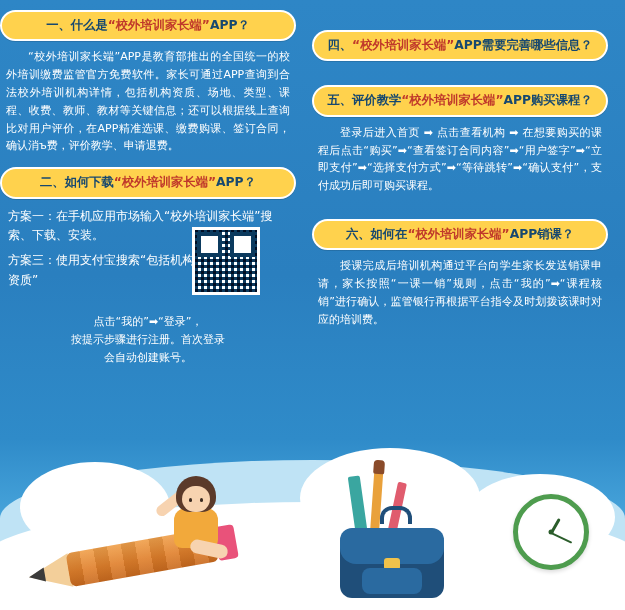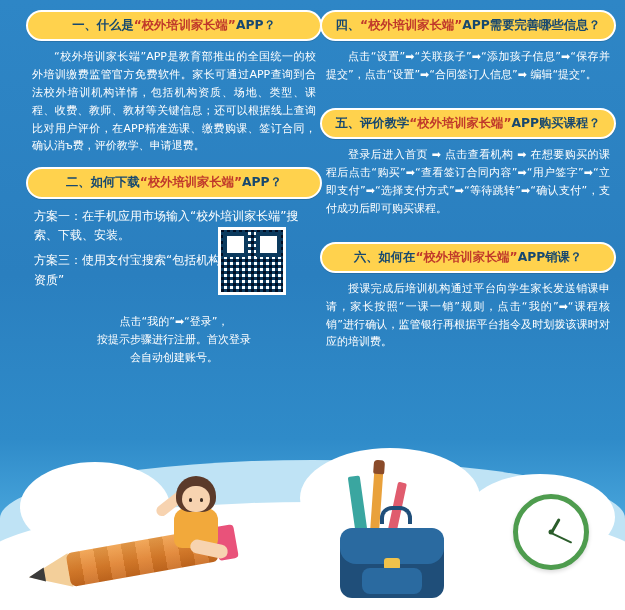--- a/index.html
+++ b/index.html
@@ -23,22 +23,22 @@
   }
   .cloud-band2{
     position:absolute;left:-20px;right:-20px;bottom:0;height:108px;
     background:#ffffff;
     border-top-left-radius:50% 60px;
     border-top-right-radius:50% 60px;
   }
   .cloud-puff{position:absolute;background:#ffffff;border-radius:50%;}
 
   .col{position:absolute;top:10px;width:296px;}
-  .col-left{left:26px;}
-  .col-right{left:320px;}
+  .col-left{left:0;}
+  .col-right{left:312px;margin-top:20px;}
 
   .card{margin-bottom:9px;}
 
   .head{
     position:relative;
     background:#ffd24d;
     border:2px solid #ffffff;
     border-radius:16px;
     color:#17486f;
     font-weight:bold;
@@ -168,21 +168,20 @@
     </div>
 
   </div>
 
   <div class="col col-right">
 
     <div class="card">
       <div class="head">
         <span>四、</span><span class="hl">“校外培训家长端”</span><span>APP需要完善哪些信息？</span>
       </div>
-      <div class="body-text">点击“设置”➡“关联孩子”➡“添加孩子信息”➡“保存并提交”，点击“设置”➡“合同签订人信息”➡ 编辑“提交”。</div>
     </div>
 
     <div class="card" style="margin-top:24px;">
       <div class="head">
         <span>五、评价教学</span><span class="hl">“校外培训家长端”</span><span>APP购买课程？</span>
       </div>
       <div class="body-text">登录后进入首页 ➡ 点击查看机构 ➡ 在想要购买的课程后点击“购买”➡“查看签订合同内容”➡“用户签字”➡“立即支付”➡“选择支付方式”➡“等待跳转”➡“确认支付”，支付成功后即可购买课程。</div>
     </div>
 
     <div class="card" style="margin-top:24px;">

